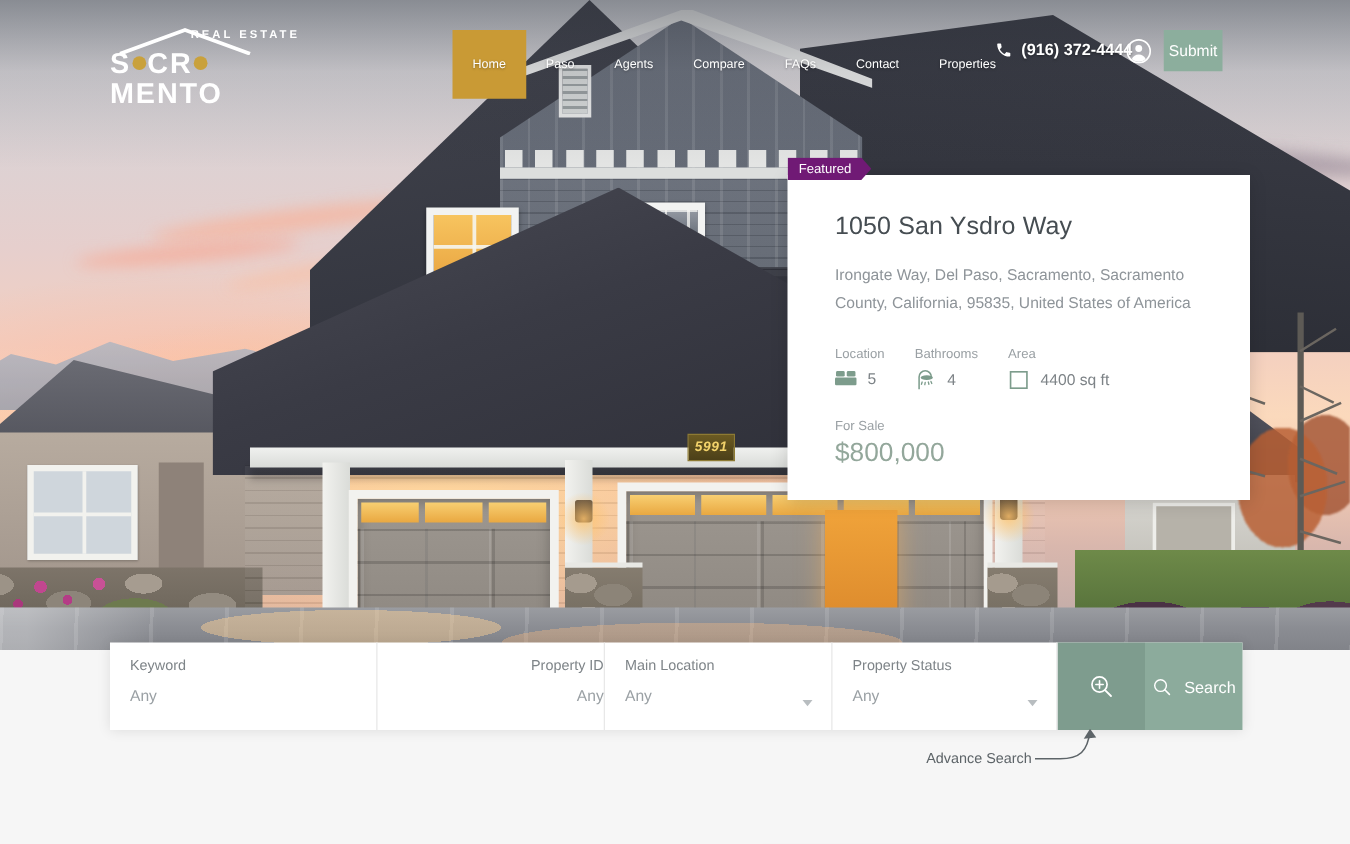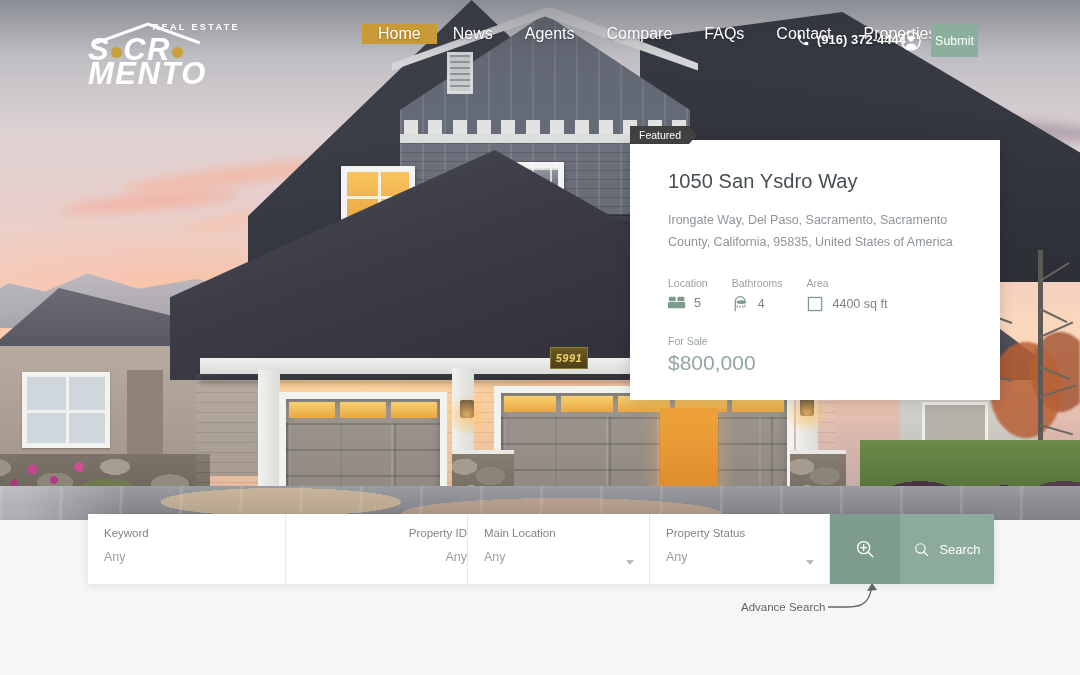--- a/index.html
+++ b/index.html
@@ -196,48 +196,48 @@
       radial-gradient(ellipse 120px 14px at 26% 40%, rgba(255,210,150,.45) 0 100%, transparent 100%),
       radial-gradient(ellipse 160px 16px at 52% 70%, rgba(255,190,130,.35) 0 100%, transparent 100%),
       repeating-linear-gradient(92deg, rgba(255,255,255,.12) 0 3px, rgba(0,0,0,0) 3px 60px); }
   .hero-vignette { position: absolute; inset: 0; background: linear-gradient(180deg, rgba(40,44,52,.42) 0%, rgba(40,44,52,.12) 11%, rgba(0,0,0,0) 26%); }
 
   
   .header { position: absolute; left: 0; top: 0; width: 1080px; height: 80px; z-index: 40; }
   .logo { position: absolute; left: 88px; top: 16px; width: 150px; height: 46px; }
   .logo .roofline { position: absolute; left: 6px; top: 6px; width: 108px; height: 22px; }
   .logo .re { position: absolute; right: -2px; top: 6px; color: #fff; font-size: 9px; font-weight: 700; letter-spacing: 2.4px; }
-  .logo .name { position: absolute; left: 0; top: 22px; color: #fff; font-size: 31px; font-weight: 700; letter-spacing: 1.5px; line-height: 24px; font-style: italic; }
+  .logo .name { position: absolute; left: 0; top: 22px; color: #fff; font-size: 23px; font-weight: 700; letter-spacing: 1.5px; line-height: 24px; }
   .logo .name .dot { display: inline-block; width: 11px; height: 11px; border-radius: 50%; background: #c9a13c; margin: 0 1px; vertical-align: 2px; }
 
   .nav { position: absolute; left: 362px; top: 24px; display: flex; align-items: center; gap: 0; }
-  .nav a { color: #fff; font-size: 16px; text-decoration: none; padding: 1px 16px; display: block; white-space: nowrap; text-shadow: 0 1px 2px rgba(0,0,0,.35); }
+  .nav a { color: #fff; font-size: 10px; text-decoration: none; padding: 22px 16px; display: block; white-space: nowrap; text-shadow: 0 1px 2px rgba(0,0,0,.35); }
   .nav a.active { background: #c99a35; }
   .phone { position: absolute; left: 796px; top: 32px; display: flex; align-items: center; gap: 7px; color: #fff; font-size: 13px; font-weight: 700; text-shadow: 0 1px 2px rgba(0,0,0,.4); }
   .user-ico { position: absolute; left: 901px; top: 31px; }
   .submit-btn { position: absolute; left: 931px; top: 24px; width: 47px; height: 33px; background: #8cae9d; color: #fff; font-size: 12.5px; border: none;
     display: flex; align-items: center; justify-content: center; cursor: pointer; font-family: inherit; }
 
   
   .card { position: absolute; left: 630px; top: 140px; width: 370px; height: 260px; background: #fff; z-index: 35; box-shadow: 0 2px 14px rgba(0,0,0,.16); }
-  .featured { position: absolute; left: 630px; top: 126px; height: 18px; padding: 0 16px 0 9px; background: #404040; color: #fff; font-size: 10.5px; line-height: 18px; z-index: 36;
+  .featured { position: absolute; left: 630px; top: 126px; height: 18px; padding: 0 16px 0 9px; background: #701a75; color: #fff; font-size: 10.5px; line-height: 18px; z-index: 36;
     clip-path: polygon(0 0, calc(100% - 8px) 0, 100% 50%, calc(100% - 8px) 100%, 0 100%); }
   .card-title { margin: 30px 0 4px 38px; font-size: 20px; color: #464d52; font-weight: 400; letter-spacing: .1px; }
   .card-addr { margin: 16px 38px 0 38px; font-size: 12.5px; color: #8e9499; line-height: 22px; }
   .specs { margin: 24px 0 0 38px; display: flex; gap: 24px; align-items: flex-start; }
   .spec-lab { font-size: 10.5px; color: #9aa0a4; margin-bottom: 6px; display: block; }
   .spec-row { display: flex; align-items: center; gap: 8px; }
   .spec-val { font-size: 12.5px; color: #7d8387; }
   .forsale { margin: 22px 0 0 38px; font-size: 10.5px; color: #9aa0a4; }
   .price { margin: 4px 0 0 38px; font-size: 21px; color: #93a79b; font-weight: 400; }
 
   
   .searchbar { position: absolute; left: 88px; top: 514px; width: 906px; height: 70px; background: #fff; display: flex; z-index: 30; box-shadow: 0 1px 10px rgba(0,0,0,.10); }
   .sfield { position: relative; padding: 13px 0 0 16px; border-right: 1px solid #e8e8e8; }
-  .sfield.f1 { width: 198px; }
+  .sfield.f1 { width: 214px; }
   .sfield.f2 { width: 182px; text-align: right; }
   .sfield.f3 { width: 182px; }
   .sfield.f4 { width: 180px; }
   .sf-lab { font-size: 11.5px; color: #7e8488; display: block; }
   .sf-val { font-size: 12.5px; color: #9aa0a4; margin-top: 11px; display: block; }
   .caret { position: absolute; right: 15px; bottom: 19px; width: 0; height: 0; border-left: 4px solid transparent; border-right: 4px solid transparent; border-top: 5px solid #b8bdc0; }
   .adv-btn { width: 70px; background: #7e9c8e; display: flex; align-items: center; justify-content: center; cursor: pointer; }
   .search-btn { flex: 1; background: #8cab9c; display: flex; align-items: center; justify-content: center; gap: 9px; cursor: pointer; color: #fff; font-size: 13px; }
 
   
@@ -360,21 +360,21 @@
     <div class="logo">
       <svg class="roofline" viewBox="0 0 108 22">
         <path d="M2 21 L54 2 L106 21" fill="none" stroke="#ffffff" stroke-width="3"></path>
       </svg>
       <span class="re">REAL ESTATE</span>
       <span class="name">S<span class="dot"></span>CR<span class="dot"></span>MENTO</span>
     </div>
 
     <div class="nav">
       <a href="#" class="active">Home</a>
-      <a href="#">News</a>
+      <a href="#">Paso</a>
       <a href="#">Agents</a>
       <a href="#">Compare</a>
       <a href="#">FAQs</a>
       <a href="#">Contact</a>
       <a href="#">Properties</a>
     </div>
 
     <div class="phone">
       <svg width="14" height="14" viewBox="0 0 24 24">
         <path fill="#ffffff" d="M6.6 10.8c1.4 2.8 3.8 5.1 6.6 6.6l2.2-2.2c.3-.3.7-.4 1-.2 1.1.4 2.4.6 3.6.6.6 0 1 .4 1 1V20c0 .6-.4 1-1 1-9.4 0-17-7.6-17-17 0-.6.4-1 1-1h3.5c.6 0 1 .4 1 1 0 1.3.2 2.5.6 3.6.1.3 0 .7-.2 1l-2.3 2.2z"></path>

